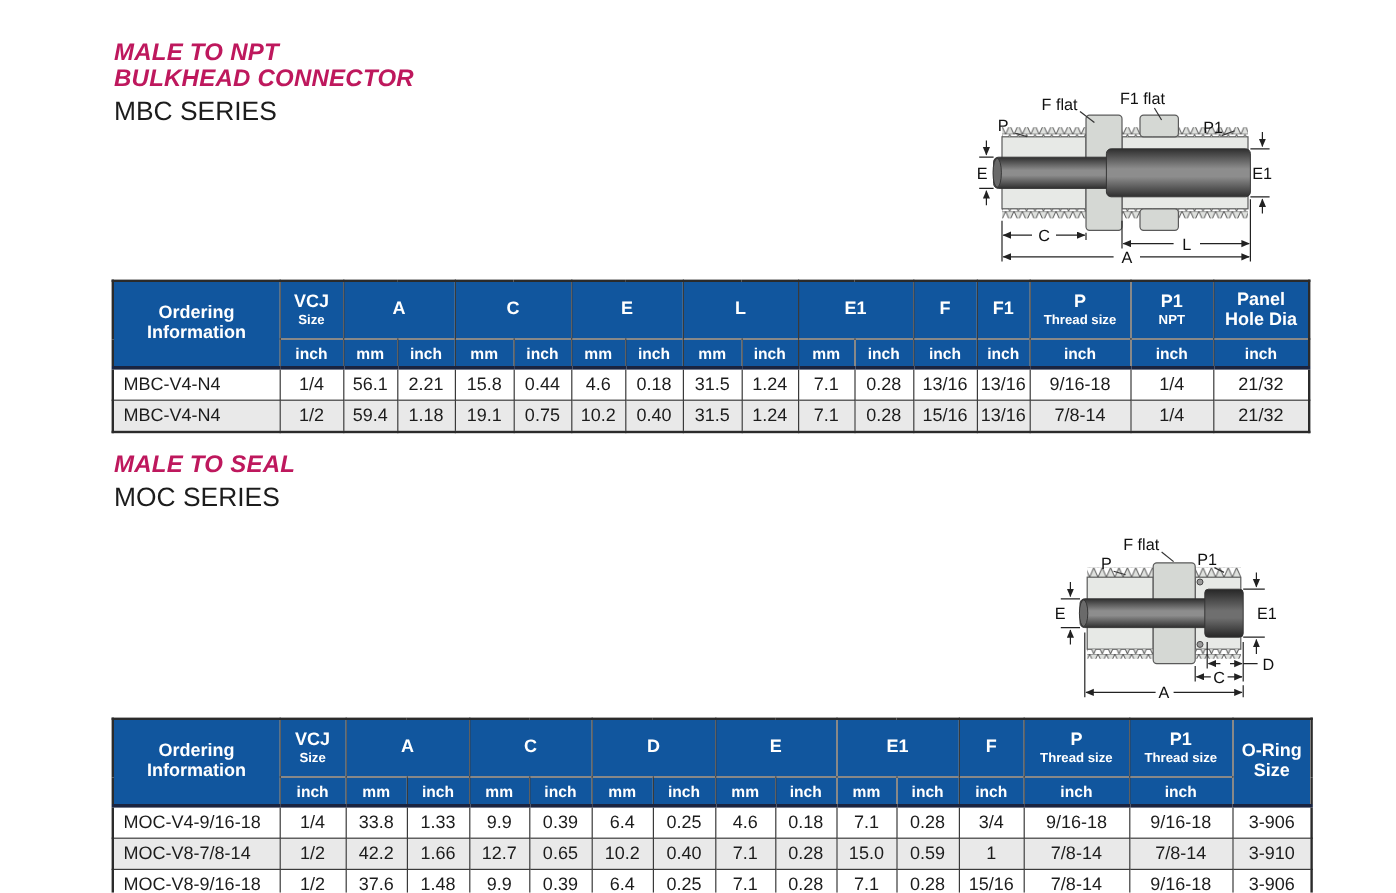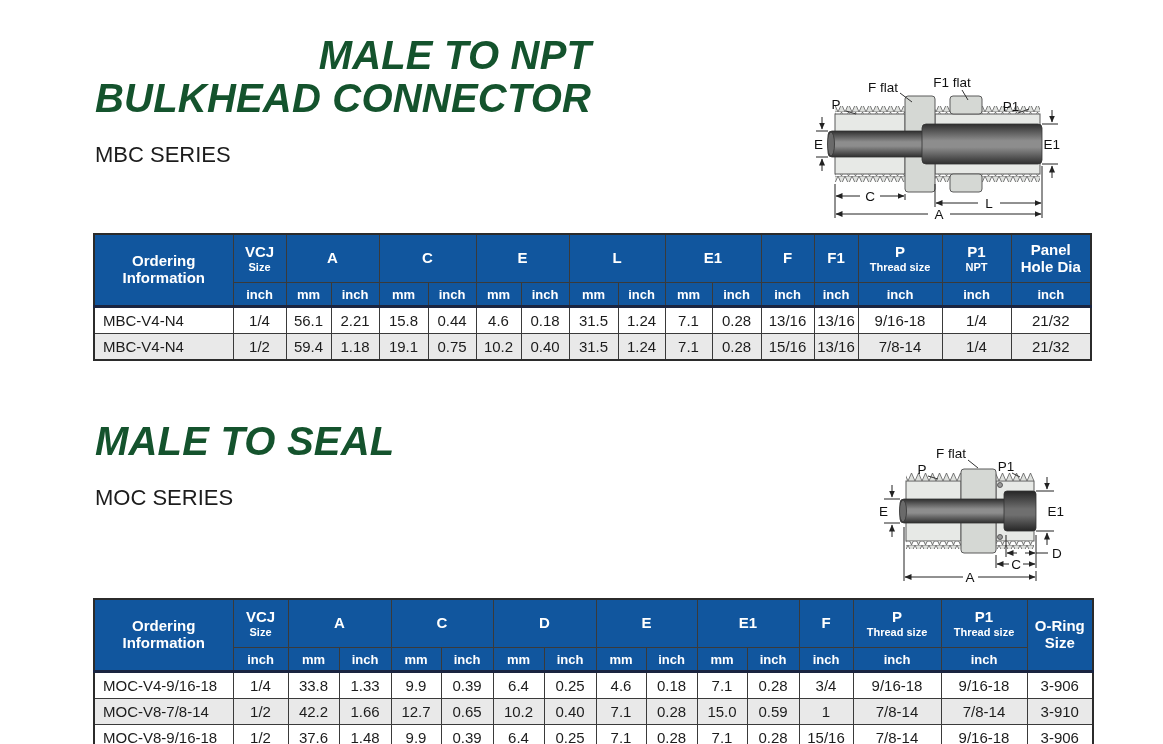--- a/index.html
+++ b/index.html
@@ -3,26 +3,26 @@
 <meta charset="utf-8">
 <style>
   html,body { margin:0; padding:0; background:#ffffff; }
   .page {
     position:relative; width:1163px; height:744px; background:#ffffff;
     font-family:"Liberation Sans", sans-serif; color:#1a1a1a; overflow:hidden;
   }
   
   .title-block { position:absolute; left:95px; }
   .tb-1 { top:34px; }
-  .tb-2 { top:420px; }
+  .tb-2 { top:377px; }
   .big-title {
-    font-size:40px; font-weight:bold; font-style:italic;
-    line-height:1.08; color:#14532d; letter-spacing:0.2px;text-align:right;
+    font-size:20px; font-weight:bold; font-style:italic;
+    line-height:1.08; color:#be185d; letter-spacing:0.2px;
   }
-  .series { font-size:22px; font-weight:normal; color:#1c1c1c; margin-top:22px; }
+  .series { font-size:22px; font-weight:normal; color:#1c1c1c; margin-top:3px; }
   
   table.dtable {
     position:absolute; border-collapse:collapse; table-layout:fixed;
     background:#ffffff; border:2px solid #2b2b2b;
   }
   .t-1 { left:93px; top:233px; }
   .t-2 { left:93px; top:598px; }
   .dtable th, .dtable td { border:1px solid #3a3a3a; overflow:hidden; }
   .dtable thead th { background:#11569e; color:#ffffff; vertical-align:middle; text-align:center; }
   .h-main { height:45px; padding:1px 2px; }

